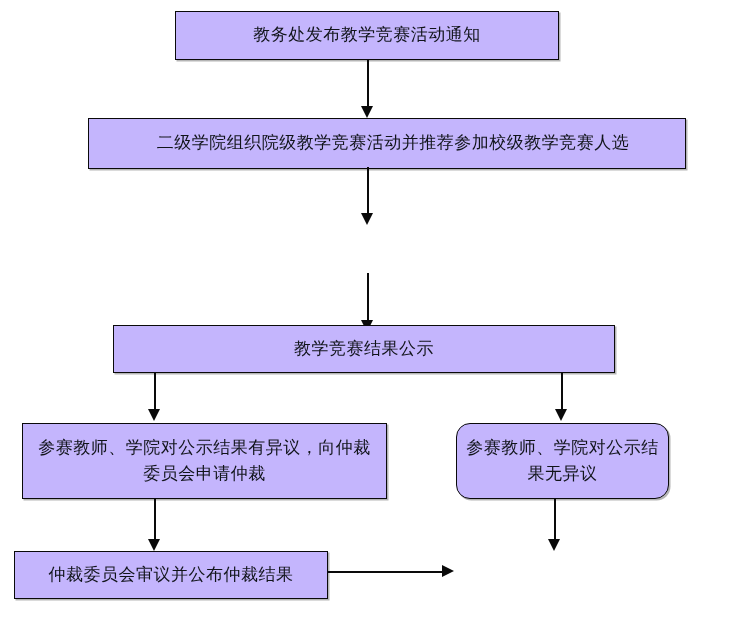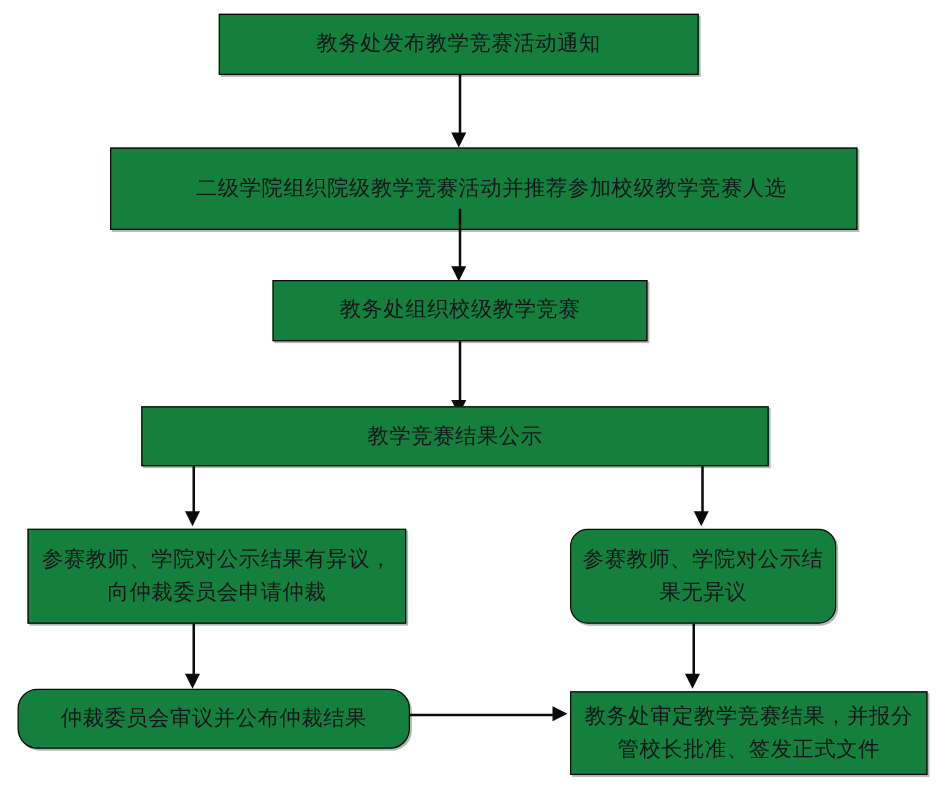--- a/index.html
+++ b/index.html
@@ -15,21 +15,21 @@
     position: relative;
     width: 756px;
     height: 636px;
     background: #ffffff;
     overflow: hidden;
   }
   .node {
     position: absolute;
     box-sizing: border-box;
     border: 1.5px solid #0a0a0a;
-    background: #15803d;
+    background: #c4b5fd;
     display: flex;
     align-items: center;
     justify-content: center;
     text-align: center;
     color: #11141a;
     font-size: 17px;
     line-height: 1.55;
     letter-spacing: 0.5px;
     padding: 2px 8px;
     box-shadow: 1.5px 1.5px 0 rgba(120,120,120,0.55);
@@ -71,62 +71,56 @@
 
 <div id="canvas">
 
   <div class="node" style="left:175px; top:11px; width:384px; height:49px;">
     <span class="label">教务处发布教学竞赛活动通知</span>
   </div>
 
   <div class="vline" style="left:367px; top:60px; height:49px;"></div>
   <div class="arrow-down" style="left:361px; top:106px;"></div>
 
-  <div class="node" style="left:88px; top:118px; width:598px; height:66px;padding-left:20px;">
+  <div class="node" style="left:88px; top:118px; width:598px; height:51px;padding-left:20px;">
     <span class="label">二级学院组织院级教学竞赛活动并推荐参加校级教学竞赛人选</span>
   </div>
 
   <div class="vline" style="left:367px; top:167px; height:49px;"></div>
   <div class="arrow-down" style="left:361px; top:213px;"></div>
 
-  <div class="node" style="left:218px; top:224px; width:300px; height:49px;">
-    <span class="label">教务处组织校级教学竞赛</span>
-  </div>
 
   <div class="vline" style="left:367px; top:273px; height:50px;"></div>
   <div class="arrow-down" style="left:361px; top:320px;"></div>
 
   <div class="node" style="left:113px; top:325px; width:502px; height:48px;">
     <span class="label">教学竞赛结果公示</span>
   </div>
 
   <div class="vline" style="left:154px; top:373px; height:39px;"></div>
   <div class="arrow-down" style="left:148px; top:409px;"></div>
 
   <div class="vline" style="left:561px; top:373px; height:39px;"></div>
   <div class="arrow-down" style="left:555px; top:409px;"></div>
 
-  <div class="node" style="left:22px; top:423px; width:303px; height:76px;font-family:Liberation Serif, serif;">
+  <div class="node" style="left:22px; top:423px; width:365px; height:76px;font-family:Liberation Serif, serif;">
     <span class="label">参赛教师、学院对公示结果有异议，向仲裁委员会申请仲裁</span>
   </div>
 
   <div class="node" style="left:456px; top:423px; width:213px; height:76px;border-radius:14px;">
     <span class="label">参赛教师、学院对公示结果无异议</span>
   </div>
 
   <div class="vline" style="left:154px; top:499px; height:43px;"></div>
   <div class="arrow-down" style="left:148px; top:539px;"></div>
 
   <div class="vline" style="left:554px; top:499px; height:43px;"></div>
   <div class="arrow-down" style="left:548px; top:539px;"></div>
 
-  <div class="node" style="left:14px; top:551px; width:314px; height:48px;border-radius:16px;">
+  <div class="node" style="left:14px; top:551px; width:314px; height:48px;">
     <span class="label">仲裁委员会审议并公布仲裁结果</span>
   </div>
 
   <div class="hline" style="left:328px; top:571px; width:116px;"></div>
   <div class="arrow-right" style="left:442px; top:565px;"></div>
 
-  <div class="node" style="left:456px; top:553px; width:286px; height:67px;">
-    <span class="label">教务处审定教学竞赛结果，并报分管校长批准、签发正式文件</span>
-  </div>
 
 </div>
 
 </body></html>

